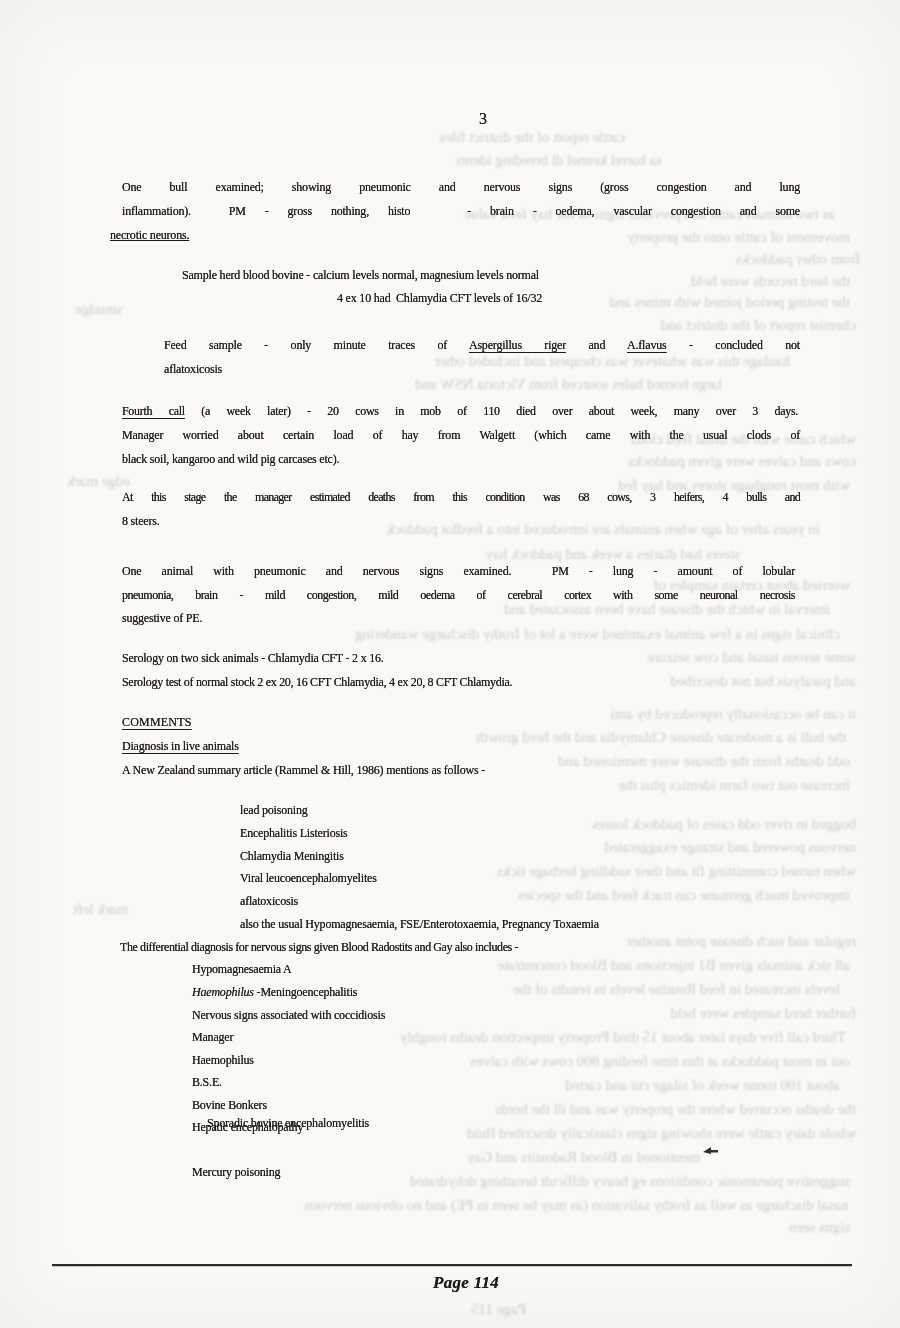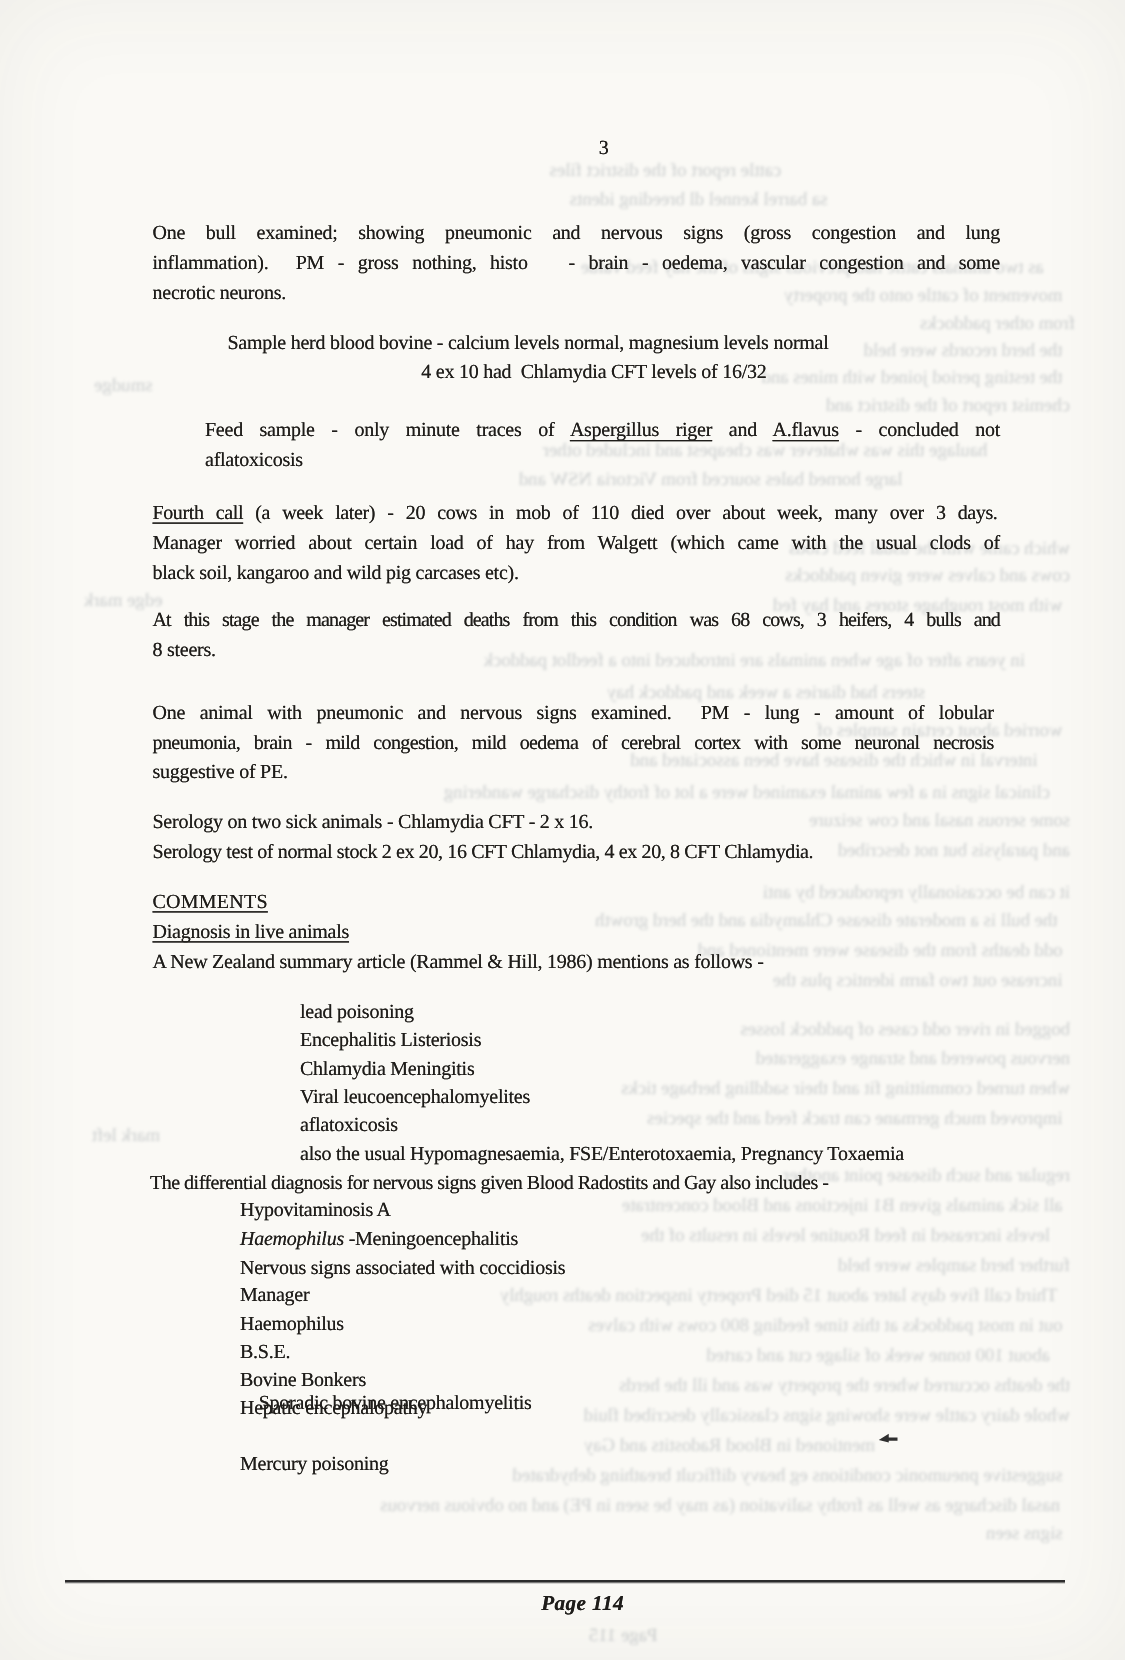--- a/index.html
+++ b/index.html
@@ -19,21 +19,21 @@
     color:var(--ink);
     box-shadow:inset 0 0 80px rgba(60,60,55,0.06);
   }
   .pgnum{
     position:absolute;left:479px;top:110px;
     font-size:16px;letter-spacing:0;
     text-shadow:0 0 .4px rgba(20,20,20,.9);
   }
   .tl{
     position:absolute;
-    font-size:16px;line-height:20px;
+    font-size:12px;line-height:20px;
     letter-spacing:-0.2px;
     white-space:pre;
     text-shadow:0 0 .4px rgba(25,23,20,.85);
   }
   .tl.just{
     white-space:normal;
     text-align:justify;
     text-align-last:justify;
   }
   .seg-u{text-decoration:underline;text-decoration-thickness:1.4px;text-underline-offset:2.5px;}
@@ -113,21 +113,21 @@
       <div class="bleed-line" style="top: 1148px; left: 300px; width: 400px;">mentioned in Blood Radostits and Gay</div>
       <div class="bleed-line" style="top: 1172px; left: 330px; width: 520px;">suggestive pneumonic conditions eg heavy difficult breathing dehydrated</div>
       <div class="bleed-line" style="top: 1196px; left: 62px; width: 786px;">nasal discharge as well as frothy salivation (as may be seen in PE) and no obvious nervous</div>
       <div class="bleed-line" style="top: 1218px; left: 700px; width: 150px;">signs seen</div>
       <div class="bleed-line" style="top: 1300px; left: 430px; width: 96px;">Page 115</div>
     </div>
   <div class="pgnum">3</div>
   <div id="text-layer">
       <div class="tl just" style="top: 177px; left: 122px; width: 678px;"><span class="">One bull examined; showing pneumonic and nervous signs (gross congestion and lung</span></div>
       <div class="tl just" style="top: 201px; left: 122px; width: 678px;"><span class="">inflammation).&nbsp; PM - gross nothing, histo&nbsp;&nbsp; - brain - oedema, vascular congestion and some</span></div>
-      <div class="tl" style="top: 225px; left: 122px;"><span class="">necrotic neurons.</span></div>
+      <div class="tl" style="top: 225px; left: 110px; text-decoration: underline;"><span class="">necrotic neurons.</span></div>
       <div class="tl" style="top: 265px; left: 182px;"><span class="">Sample herd blood bovine - calcium levels normal, magnesium levels normal</span></div>
       <div class="tl" style="top: 288px; left: 337px;"><span class="">4 ex 10 had  Chlamydia CFT levels of 16/32</span></div>
       <div class="tl just" style="top: 335px; left: 164px; width: 636px;"><span class="">Feed sample - only minute traces of </span><span class=" seg-u">Aspergillus riger</span><span class=""> and </span><span class=" seg-u">A.flavus</span><span class=""> - concluded not</span></div>
       <div class="tl" style="top: 359px; left: 164px;"><span class="">aflatoxicosis</span></div>
       <div class="tl just" style="top: 401px; left: 122px; width: 676px; letter-spacing: -0.3px;"><span class=" seg-u">Fourth call</span><span class=""> (a week later) - 20 cows in mob of 110 died over about week, many over 3 days.</span></div>
       <div class="tl just" style="top: 425px; left: 122px; width: 678px;"><span class="">Manager worried about certain load of hay from Walgett (which came with the usual clods of</span></div>
       <div class="tl" style="top: 449px; left: 122px;"><span class="">black soil, kangaroo and wild pig carcases etc).</span></div>
       <div class="tl just" style="top: 487px; left: 122px; width: 678px; letter-spacing: -0.7px;"><span class="">At this stage the manager estimated deaths from this condition was 68 cows, 3 heifers, 4 bulls and</span></div>
       <div class="tl" style="top: 511px; left: 122px;"><span class="">8 steers.</span></div>
       <div class="tl just" style="top: 561px; left: 122px; width: 673px;"><span class="">One animal with pneumonic and nervous signs examined.&nbsp; PM - lung - amount of lobular</span></div>
@@ -138,21 +138,21 @@
       <div class="tl" style="top: 712px; left: 122px;"><span class=" seg-u seg-b">COMMENTS</span></div>
       <div class="tl" style="top: 736px; left: 122px;"><span class=" seg-u">Diagnosis in live animals</span></div>
       <div class="tl" style="top: 760px; left: 122px;"><span class="">A New Zealand summary article (Rammel &amp; Hill, 1986) mentions as follows -</span></div>
       <div class="tl" style="top: 800px; left: 240px;"><span class="">lead poisoning</span></div>
       <div class="tl" style="top: 823px; left: 240px;"><span class="">Encephalitis Listeriosis</span></div>
       <div class="tl" style="top: 846px; left: 240px;"><span class="">Chlamydia Meningitis</span></div>
       <div class="tl" style="top: 868px; left: 240px;"><span class="">Viral leucoencephalomyelites</span></div>
       <div class="tl" style="top: 891px; left: 240px;"><span class="">aflatoxicosis</span></div>
       <div class="tl" style="top: 914px; left: 240px;"><span class="">also the usual Hypomagnesaemia, FSE/Enterotoxaemia, Pregnancy Toxaemia</span></div>
       <div class="tl" style="top: 937px; left: 120px; letter-spacing: -0.4px;"><span class="">The differential diagnosis for nervous signs given Blood Radostits and Gay also includes -</span></div>
-      <div class="tl" style="top: 959px; left: 192px;"><span class="">Hypovitaminosis A</span></div>
+      <div class="tl" style="top: 959px; left: 192px;"><span class="">Hypomagnesaemia A</span></div>
       <div class="tl" style="top: 982px; left: 192px;"><span class=" seg-i">Haemophilus</span><span class=""> -Meningoencephalitis</span></div>
       <div class="tl" style="top: 1005px; left: 192px;"><span class="">Nervous signs associated with coccidiosis</span></div>
       <div class="tl" style="top: 1027px; left: 192px;"><span class="">Manager</span></div>
       <div class="tl" style="top: 1050px; left: 192px;"><span class="">Haemophilus</span></div>
       <div class="tl" style="top: 1072px; left: 192px;"><span class="">B.S.E.</span></div>
       <div class="tl" style="top: 1095px; left: 192px;"><span class="">Bovine Bonkers</span></div>
       <div class="tl" style="top: 1117px; left: 192px;"><span class="">Hepatic encephalopathy</span></div>
       <div class="tl" style="top: 1113px; left: 192px; margin-left: 15px;"><span class="">Sporadic bovine encephalomyelitis</span></div>
       <div class="tl" style="top: 1162px; left: 192px;"><span class="">Mercury poisoning</span></div>
     </div>

